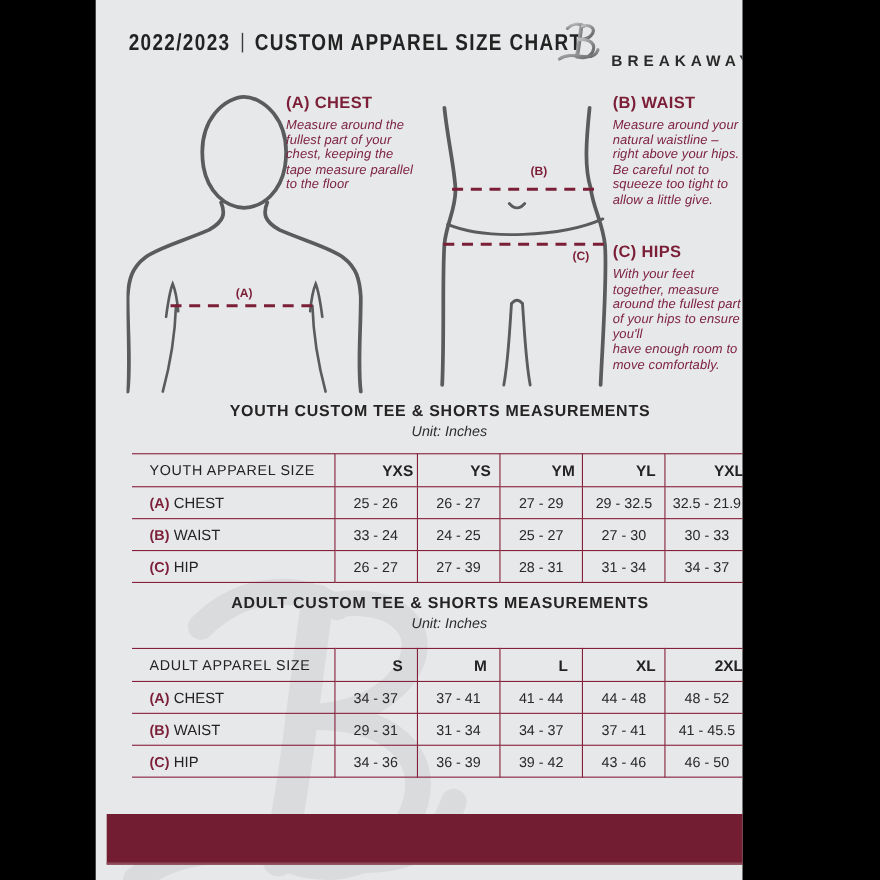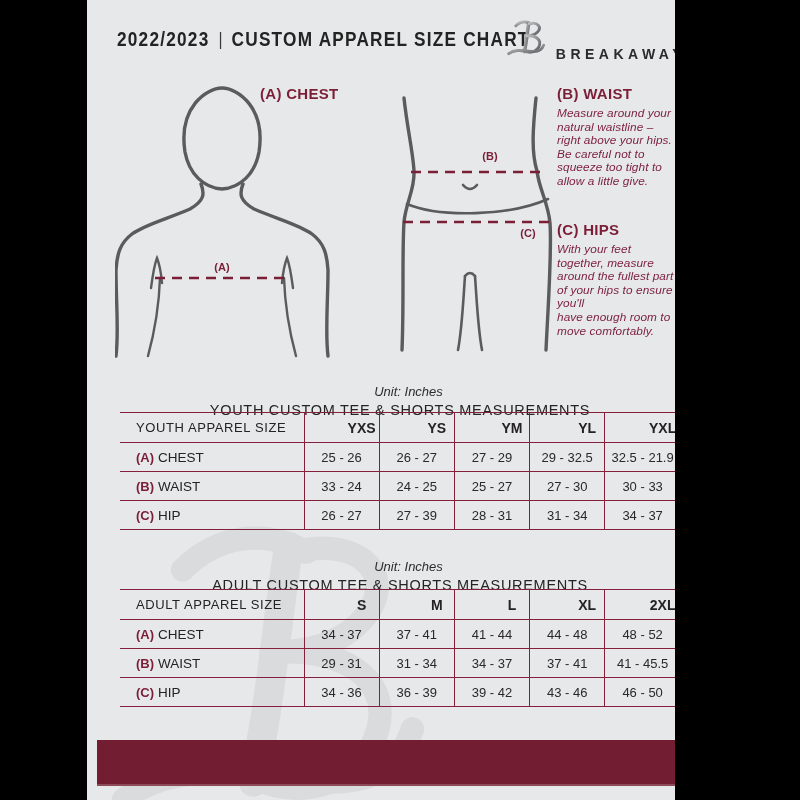--- a/index.html
+++ b/index.html
@@ -26,22 +26,22 @@
 
   
   .diagram{position:absolute;}
   .diagram svg{display:block;}
   .meas-label{position:absolute;font-size:11px;font-weight:700;color:var(--maroon);transform:translateX(-50%);}
   .guide-head{position:absolute;font-size:15px;font-weight:800;letter-spacing:0.3px;color:var(--maroon);}
   .guide-body{position:absolute;font-size:11.8px;line-height:13.6px;font-style:italic;color:#7d2240;
     white-space:pre-line;letter-spacing:0.1px;}
 
   
-  .sec-title{position:absolute;width:626px;text-align:center;font-size:14.5px;font-weight:400;
-    letter-spacing:0.7px;color:var(--dark);margin-top:36px;}
+  .sec-title{position:absolute;width:626px;text-align:center;font-size:14.5px;font-weight:700;
+    letter-spacing:0.7px;color:var(--dark);}
   .sec-unit{position:absolute;width:626px;text-align:center;font-size:13px;font-style:italic;color:#2e2c2d;padding-left:17px;}
   table.size-table{position:absolute;left:33px;width:560px;border-collapse:collapse;table-layout:fixed;}
   table.size-table col.c0{width:184px;}
   table.size-table th,table.size-table td{border:1.5px solid #85203c;background:transparent;}
   table.size-table th:first-child,table.size-table td:first-child{border-left:none;text-align:left;padding-left:16px;}
   table.size-table th:last-child,table.size-table td:last-child{border-right:none;}
   table.size-table th{height:30px;font-size:14px;font-weight:700;color:#242223;text-align:center;padding-left:40px;}
   table.size-table th.lblcell{font-size:13px;font-weight:400;letter-spacing:0.6px;}
   table.size-table td{height:29px;font-size:13px;font-weight:400;color:#2a2829;text-align:center;}
   td .pfx{font-weight:700;color:var(--maroon);margin-right:4px;}
@@ -130,20 +130,25 @@
         <path d="M 80 194 C 82 222, 83 247, 87 268"></path>
       </g>
       <path d="M 16 90 L 148 90" stroke="#7b1e37" stroke-width="2.6" stroke-dasharray="10 7"></path>
       <path d="M 8 140 L 160 140" stroke="#7b1e37" stroke-width="2.6" stroke-dasharray="10 7"></path>
     </svg>
   </div>
   <span class="meas-label" style="left:403px;top:150px;">(B)</span>
   <span class="meas-label" style="left:441px;top:227px;">(C)</span>
 
   <div class="guide-head" style="left:173px;top:85px;">(A) CHEST</div>
+  <div class="guide-body" style="left:173px;top:107px;width:145px;">Measure around the
+fullest part of your
+chest, keeping the
+tape measure parallel
+to the floor</div>
 
   <div class="guide-head" style="left:470px;top:85px;">(B) WAIST</div>
   <div class="guide-body" style="left:470px;top:107px;width:150px;">Measure around your
 natural waistline –
 right above your hips.
 Be careful not to
 squeeze too tight to
 allow a little give.</div>
 
   <div class="guide-head" style="left:470px;top:221px;">(C) HIPS</div>

